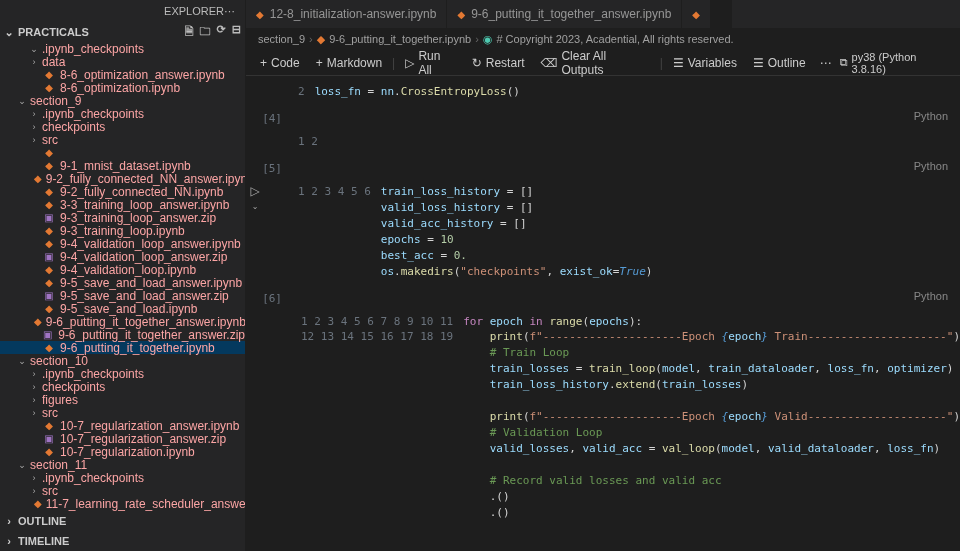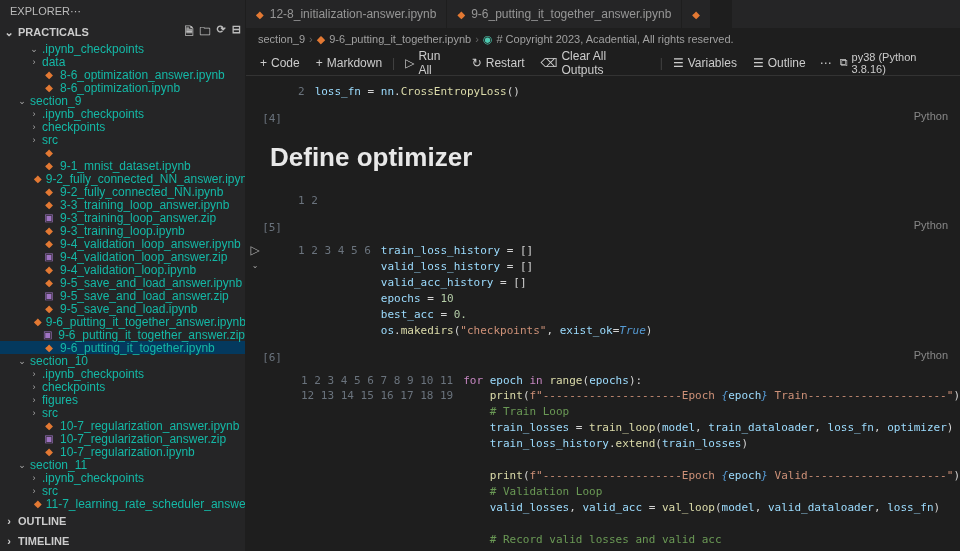--- a/index.html
+++ b/index.html
@@ -1,29 +1,29 @@
 <!DOCTYPE html>
 <html><head>
 <meta charset="utf-8">
 <style>
 * { margin: 0; padding: 0; box-sizing: border-box; }
 body { font-family: -apple-system, "Segoe UI", sans-serif; background: #1e1e1e; color: #cccccc; font-size: 12px; overflow: hidden; width: 960px; height: 551px; }
 .root { display: flex; flex-direction: column; height: 551px; }
 .main { display: flex; flex: 1; min-height: 0; }
 .sidebar { width: 246px; background: #252526; display: flex; flex-direction: column; border-right: 1px solid #1e1e1e; }
-.sb-hdr { display: flex; align-items: center; justify-content: flex-start; padding: 4px 10px; height: 22px; text-transform: uppercase; color: #bbb; font-size: 11px; }
+.sb-hdr { display: flex; align-items: center; justify-content: flex-end; padding: 4px 10px; height: 22px; text-transform: uppercase; color: #bbb; font-size: 11px; }
 .sb-sect { display: flex; align-items: center; gap: 4px; padding: 1px 4px; font-size: 11px; font-weight: bold; color: #ccc; cursor: pointer; height: 20px; }
 .sb-sect .chev { width: 10px; text-align: center; }
 .sb-tool { display: flex; gap: 6px; color: #bbb; }
 .tree { flex: 1; overflow: auto; font-size: 12px; }
 .tree-item { display: flex; align-items: center; gap: 4px; height: 13px; padding: 0; cursor: pointer; white-space: nowrap; }
 .tree-item.sel { background: #04395e; }
 .tree-item .chev { width: 8px; font-size: 9px; color: #aaa; display: inline-block; text-align: center; }
 .tree-item .icon { width: 14px; text-align: center; font-size: 10px; }
-.tree-item .lbl { color: #14b8a6; }
+.tree-item .lbl { color: #fca5a5; }
 .nb-orange { color: #e37933; }
 .zip { color: #a074c4; }
 .editor { flex: 1; display: flex; flex-direction: column; min-width: 0; background: #1e1e1e; }
 .tabs { display: flex; background: #252526; height: 28px; overflow: hidden; }
 .tab { display: flex; align-items: center; gap: 6px; padding: 0 10px; font-size: 12px; color: #969696; border-right: 1px solid #1e1e1e; cursor: pointer; white-space: nowrap; }
 .tab.active { background: #1e1e1e; color: #fff; }
 .tab .ico { color: #e37933; font-size: 10px; }
 .breadcrumb { display: flex; align-items: center; gap: 4px; padding: 2px 12px; font-size: 11px; color: #a0a0a0; height: 22px; }
 .breadcrumb .sep { color: #666; }
 .toolbar { display: flex; align-items: center; gap: 4px; padding: 2px 8px; border-bottom: 1px solid #333; height: 26px; font-size: 12px; color: #ccc; }
@@ -323,23 +323,20 @@
               </div>
       </div>
     </div>
     <div class="cell">
             <div class="gutter">[4]</div>
       <div class="cell-body">
               <div class="lang-tag">Python</div>
             </div>
     </div>
 
-    <div class="md-cell">
-      <h1>Define optimizer</h1>
-    </div>
 
     <div class="cell">
       <div class="gutter"></div>
       <div class="cell-body">
         <div class="code-wrap">
 <div class="lnos">1
 2</div>
         </div>
       </div>
     </div>

